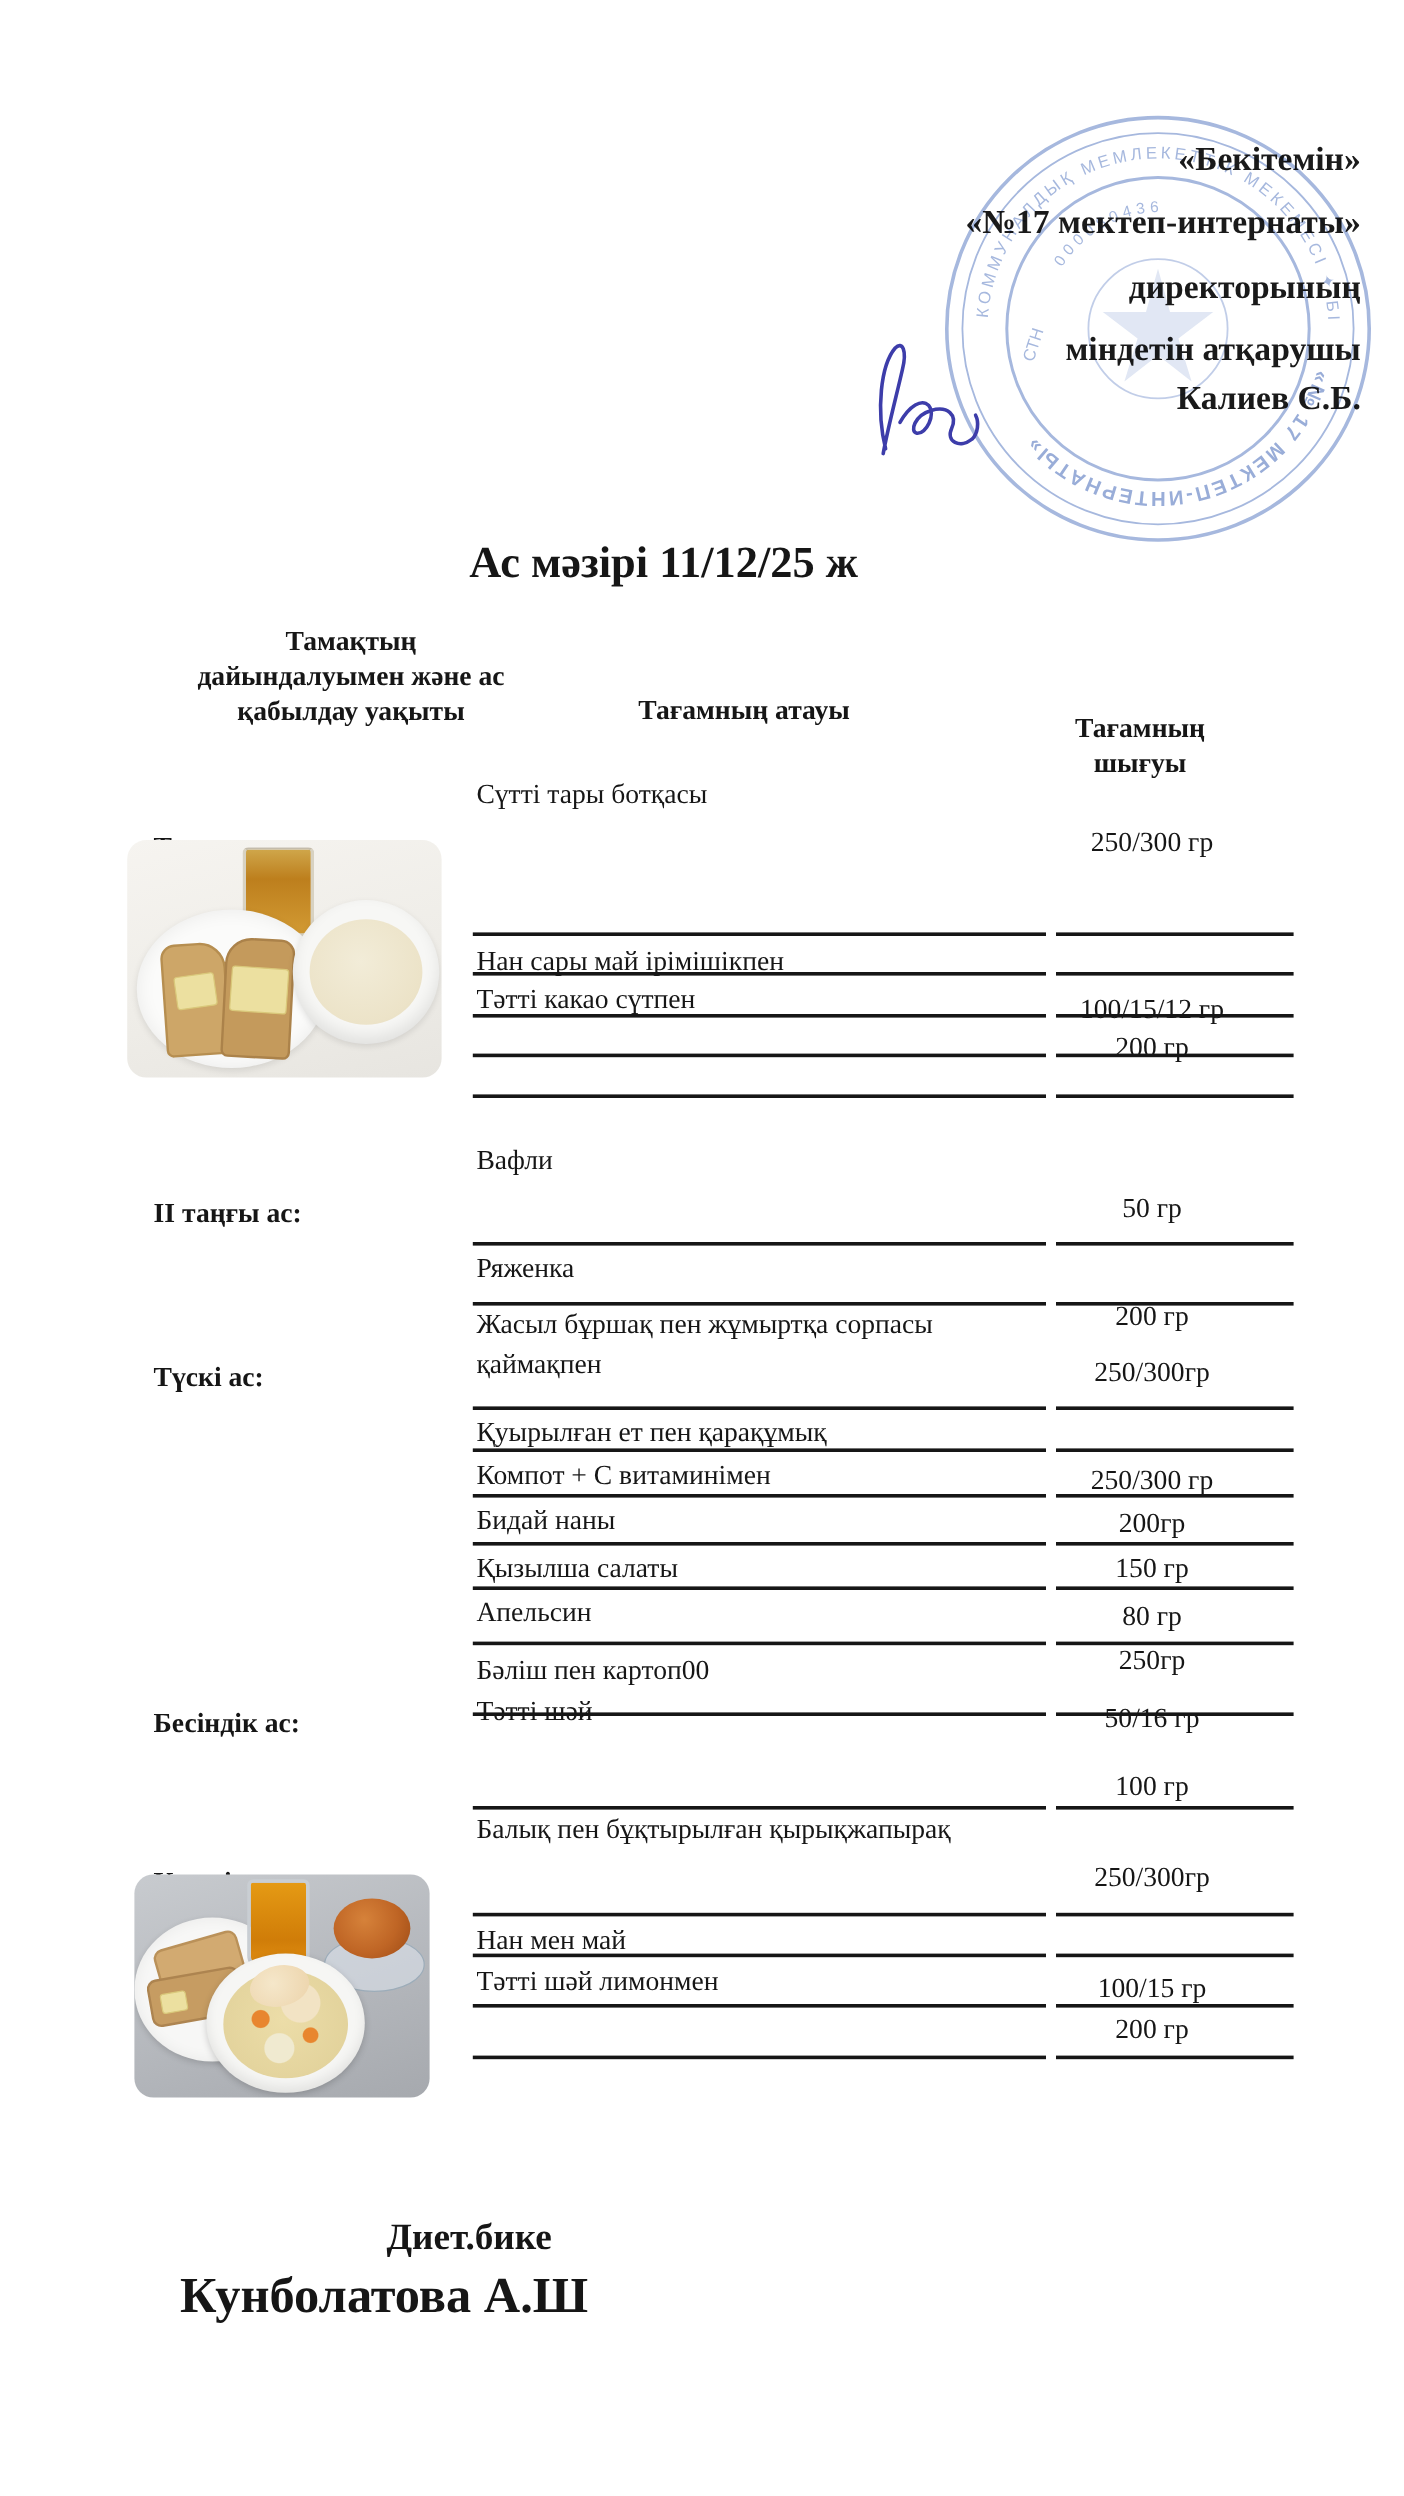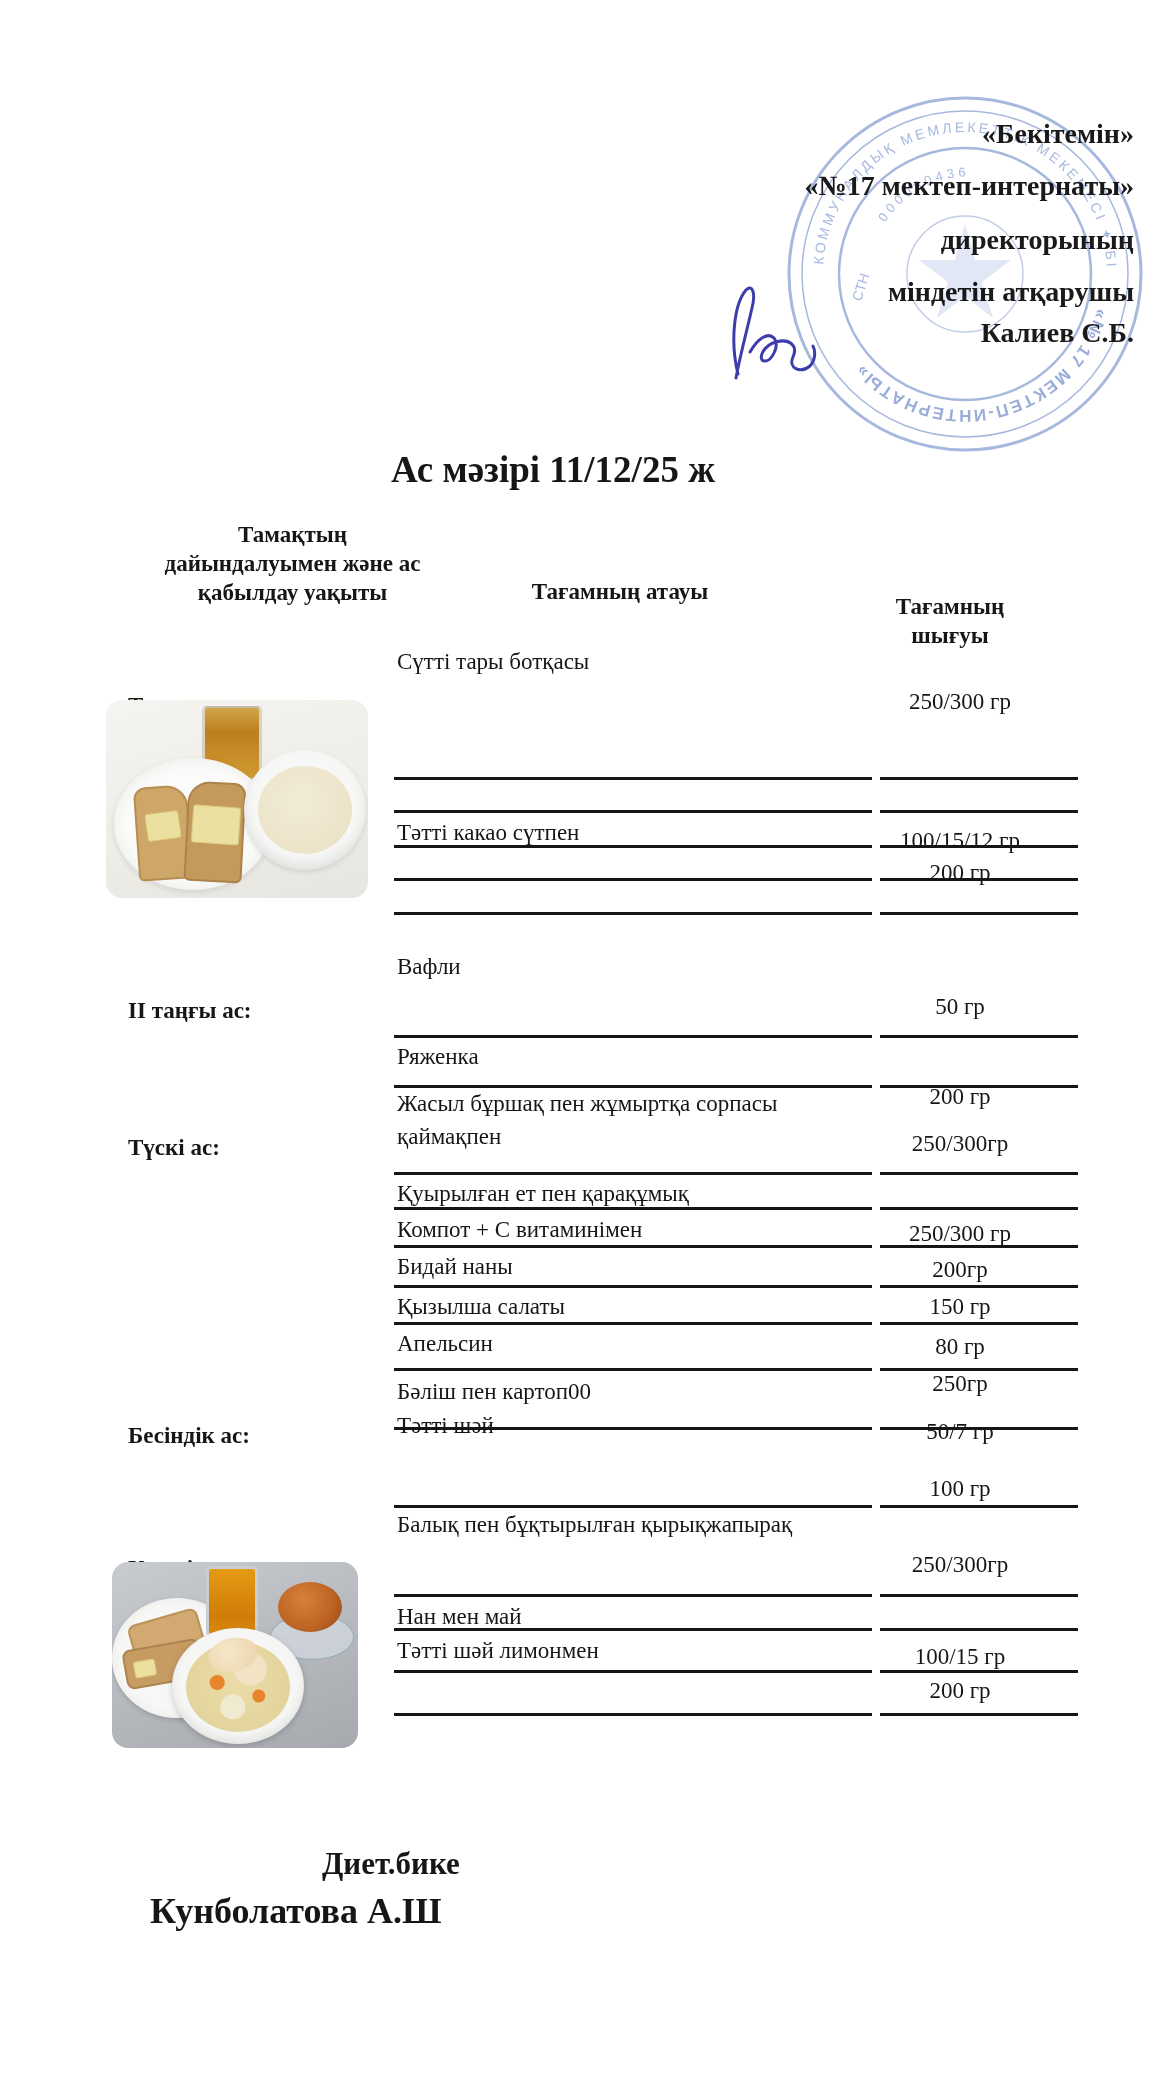--- a/index.html
+++ b/index.html
@@ -14,21 +14,21 @@
   
   .th{position:absolute;font-weight:bold;font-size:23px;text-align:center;line-height:29px;z-index:2;}
   
   .meal{position:absolute;left:128px;width:262px;font-weight:bold;font-size:23px;white-space:nowrap;z-index:2;margin-top:48px;}
   .row-name{position:absolute;left:397px;width:480px;font-size:23px;line-height:33px;z-index:2;}
   .row-amt{position:absolute;left:850px;width:220px;text-align:center;font-size:23px;z-index:2;margin-top:44px;}
   .hline{position:absolute;left:394px;width:684px;height:3px;z-index:2;
     background:linear-gradient(90deg,#161616 0,#161616 478px,transparent 478px,transparent 486px,#161616 486px,#161616 684px);}
   
   .footer1{position:absolute;left:322px;top:1846px;font-weight:bold;font-size:31px;z-index:2;}
-  .footer2{position:absolute;left:150px;top:1890px;font-weight:bold;font-size:36px;z-index:2;}
+  .footer2{position:absolute;left:150px;top:1890px;font-weight:bold;font-size:42px;z-index:2;}
   
   #stamp{position:absolute;left:783px;top:92px;width:364px;height:364px;z-index:3;opacity:.62;pointer-events:none;mix-blend-mode:multiply;}
   
   #signature{position:absolute;left:716px;top:282px;width:150px;height:105px;z-index:4;pointer-events:none;}
   
   .photo{position:absolute;border-radius:16px;overflow:hidden;z-index:2;}
   #photo1{left:106px;top:700px;width:262px;height:198px;background:linear-gradient(165deg,#f6f4f0 0%,#efede8 55%,#e7e5e0 100%);}
   #photo2{left:112px;top:1562px;width:246px;height:186px;background:linear-gradient(160deg,#c8cbcf 0%,#b3b6bb 60%,#a6a9ae 100%);}
   .ellipse{position:absolute;border-radius:50%;}
   .glass{position:absolute;border-radius:5px 5px 10px 10px;}
@@ -81,20 +81,21 @@
 
   <div class="meal" style="top:645px">Таңғы ас:</div>
   <div class="meal" style="top:950px">II таңғы ас:</div>
   <div class="meal" style="top:1087px">Түскі ас:</div>
   <div class="meal" style="top:1375px">Бесіндік ас:</div>
   <div class="meal" style="top:1508px">Кешкі ас:</div>
 
   <div class="row-name" style="top:645px">Сүтті тары  ботқасы</div>
   <div class="row-amt" style="top:645px">250/300 гр</div>
 
+  <div class="row-name" style="top:784px">Нан сары май ірімішікпен</div>
   <div class="row-amt" style="top:784px">100/15/12 гр</div>
 
   <div class="row-name" style="top:816px">Тәтті какао сүтпен</div>
   <div class="row-amt" style="top:816px">200 гр</div>
 
   <div class="row-name" style="top:950px">Вафли</div>
   <div class="row-amt" style="top:950px">50 гр</div>
 
   <div class="row-name" style="top:1040px">Ряженка</div>
   <div class="row-amt" style="top:1040px">200 гр</div>
@@ -111,21 +112,21 @@
   <div class="row-name" style="top:1250px">Бидай наны</div>
   <div class="row-amt" style="top:1250px">150 гр</div>
 
   <div class="row-name" style="top:1290px">Қызылша салаты</div>
   <div class="row-amt" style="top:1290px">80 гр</div>
 
   <div class="row-name" style="top:1327px">Апельсин</div>
   <div class="row-amt" style="top:1327px">250гр</div>
 
   <div class="row-name" style="top:1375px">Бәліш пен картоп00</div>
-  <div class="row-amt" style="top:1375px">50/7 гр</div>
+  <div class="row-amt" style="top:1375px">50/16 гр</div>
 
   <div class="row-name" style="top:1409px">Тәтті шәй</div>
   <div class="row-amt" style="top:1432px">100 гр</div>
 
   <div class="row-name" style="top:1508px">Балық пен бұқтырылған қырықжапырақ</div>
   <div class="row-amt" style="top:1508px">250/300гр</div>
 
   <div class="row-name" style="top:1600px">Нан мен май</div>
   <div class="row-amt" style="top:1600px">100/15 гр</div>
 

